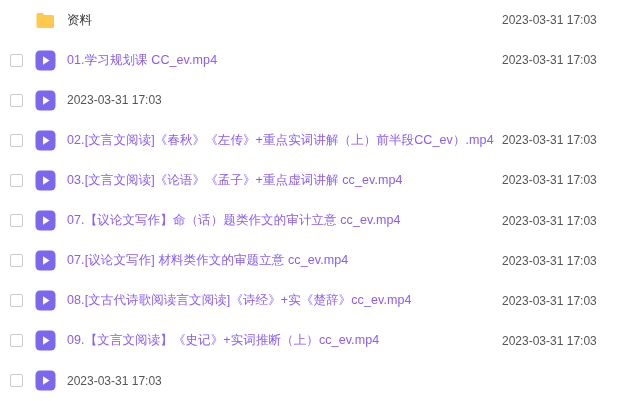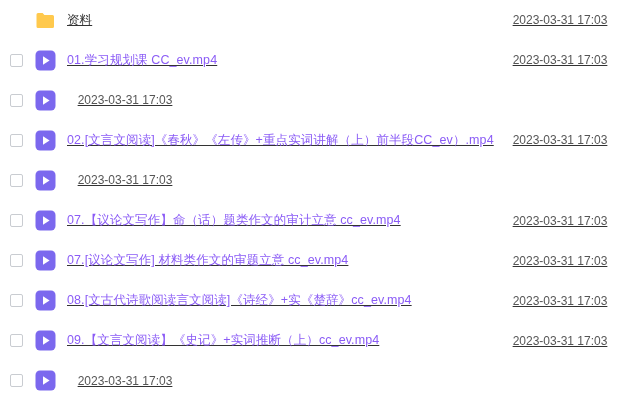--- a/index.html
+++ b/index.html
@@ -21,21 +21,20 @@
     display: flex;
     flex-direction: column;
   }
   .row {
     display: flex;
     align-items: center;
     height: 40.1px;
     padding-left: 10px;
     padding-right: 12px;
     background: #ffffff;
-    text-decoration: underline;
   }
   .checkbox {
     width: 13px;
     height: 13px;
     min-width: 13px;
     border: 1px solid #c9ccd1;
     border-radius: 2px;
     background: #ffffff;
     margin-right: 12px;
   }
@@ -63,21 +62,21 @@
     font-size: 12.5px;
     letter-spacing: 0.1px;
   }
   .name.folder {
     color: #333333;
   }
   .date {
     flex: 0 0 auto;
     color: #555555;
     font-size: 12px;
-    text-align: center;
+    text-align: left;
     width: 118px;
     padding-right: 2px;
   }
 </style>
 </head>
 <body>
 
 <div class="file-list">
 
   <div class="row">
@@ -127,20 +126,21 @@
   </div>
 
   <div class="row">
     <span class="checkbox"></span>
     <span class="icon">
       <svg width="21" height="21" viewBox="0 0 21 21">
         <rect x="0.5" y="0.5" width="20" height="20" rx="4.5" fill="#7b68ee"></rect>
         <path d="M8 6.3 L14.6 10.5 L8 14.7 Z" fill="#ffffff"></path>
       </svg>
     </span>
+    <span class="name">03.[文言文阅读]《论语》《孟子》+重点虚词讲解 cc_ev.mp4</span>
     <span class="date">2023-03-31 17:03</span>
   </div>
 
   <div class="row">
     <span class="checkbox"></span>
     <span class="icon">
       <svg width="21" height="21" viewBox="0 0 21 21">
         <rect x="0.5" y="0.5" width="20" height="20" rx="4.5" fill="#7b68ee"></rect>
         <path d="M8 6.3 L14.6 10.5 L8 14.7 Z" fill="#ffffff"></path>
       </svg>

